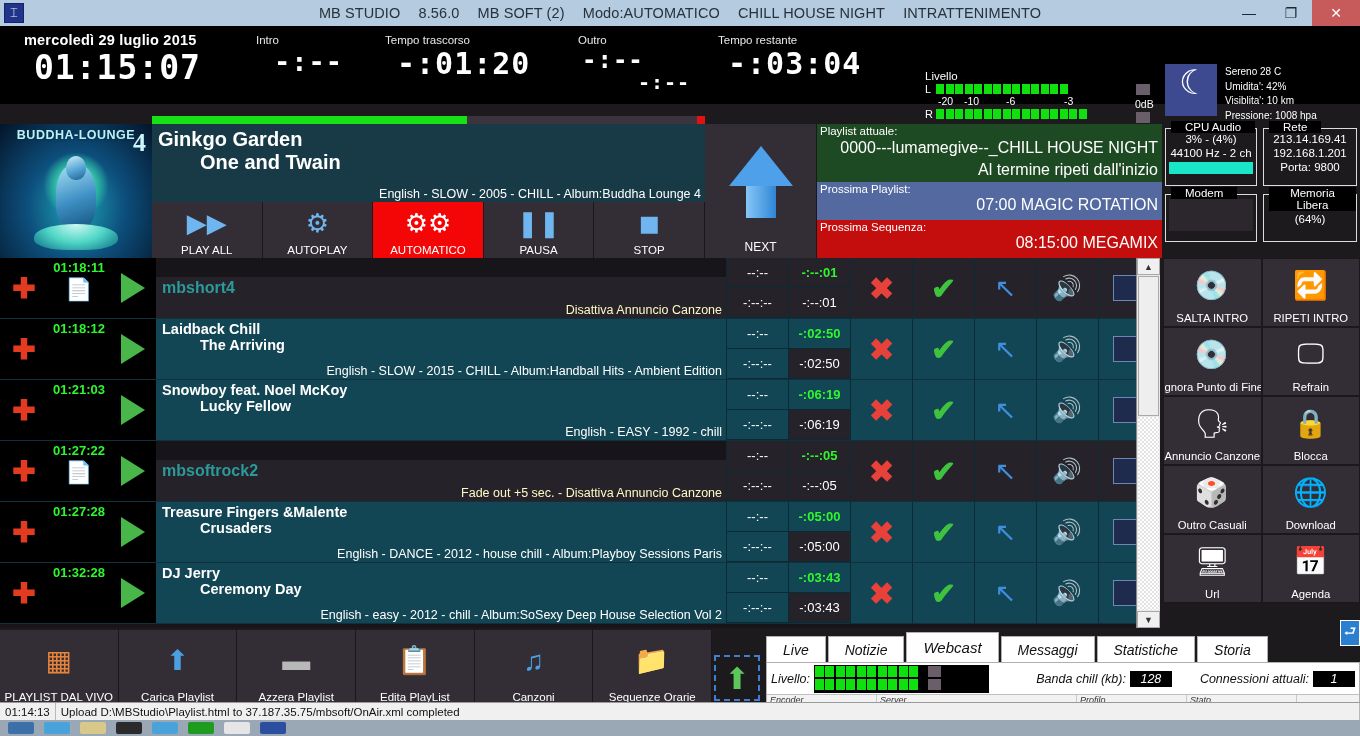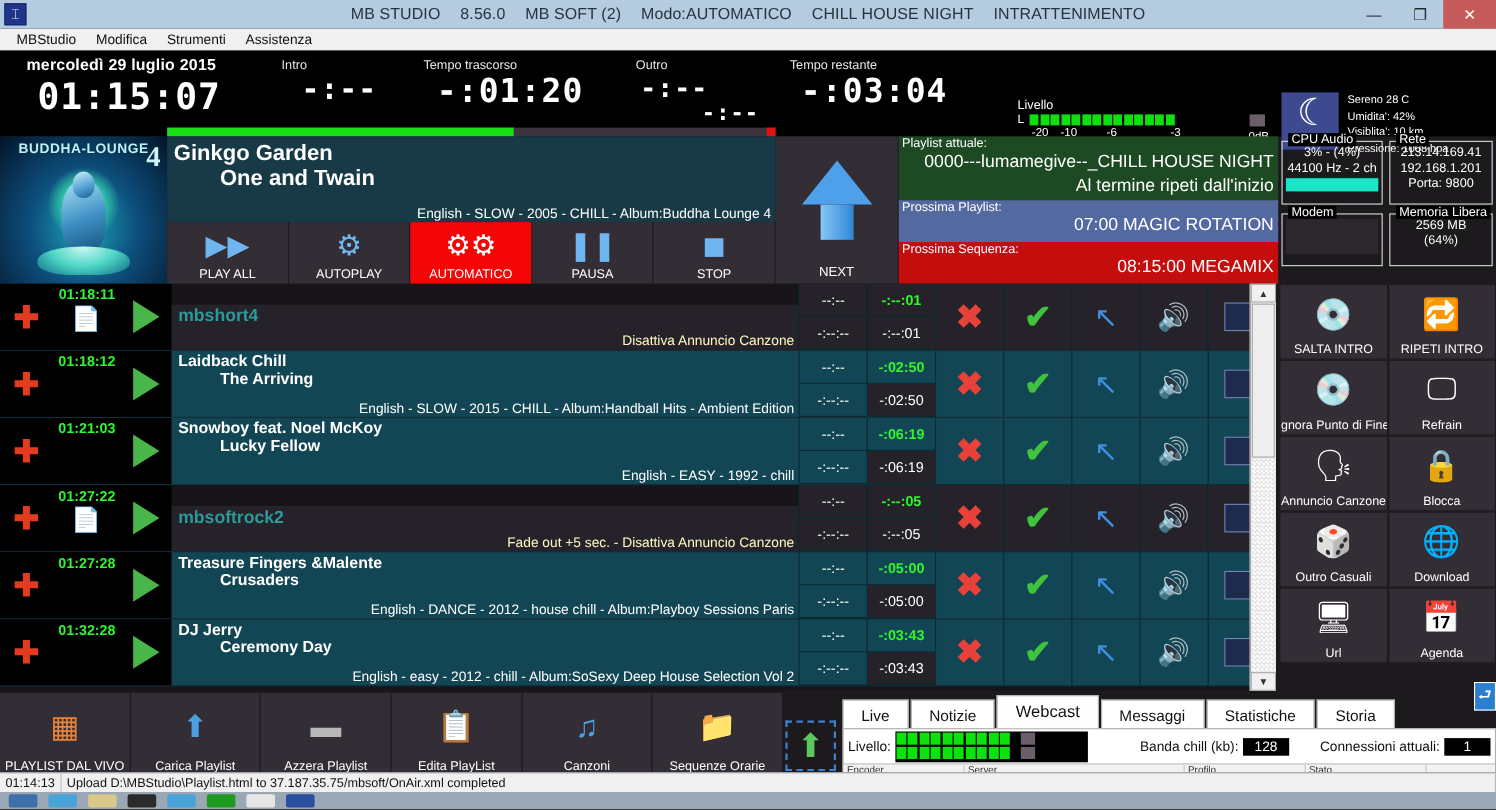--- a/index.html
+++ b/index.html
@@ -113,21 +113,21 @@
   .pl-cur { height:58px; background:#1d4a22; position:relative; }
   .pl-next { height:38px; background:#53699f; position:relative; }
   .pl-seq { height:38px; background:#c40d0d; position:relative; }
   .pl-lab { font-size:11.5px; padding:1px 0 0 3px; }
   .pl-val { position:absolute; right:4px; font-size:16px; }
 
   
   .infoframes { position:absolute; left:1165px; top:128px; width:192px; height:128px; }
   .frm { position:absolute; border:1px solid #dcdcdc; color:#fff; font-size:11.5px;
       text-align:center; }
-  .frm-legend { position:absolute; top:-8px; left:5px; background:#000; padding:0 3px;
+  .frm-legend { position:absolute; top:-8px; left:5px; background:#000; padding:0 14px;
       font-size:11.5px; color:#fff; }
   .frm-body { padding-top:3px; line-height:14px; }
   .cpu-bar { height:12px; background:#19e6c8; margin:2px 3px 3px 3px; }
   .modem-body { height:32px; background:#2b272d; margin:4px 3px 3px 3px; }
 
   
   .playlist { position:absolute; left:0; top:258px; width:1160px; height:370px;
       background:#17151a; }
   .prow { display:flex; height:61px; border-bottom:1px solid #10303c; }
   .c-plus { width:48px; background:#000; display:flex; align-items:center;
@@ -191,21 +191,21 @@
       display:flex; flex-direction:column; align-items:center; justify-content:flex-end;
       padding-bottom:3px; }
   .bbtn .bi { flex:1; display:flex; align-items:center; justify-content:center;
       font-size:28px; }
 
   .dropzone { position:absolute; left:714px; top:655px; width:46px; height:46px;
       border:2px dashed #3f7fd0; display:flex; align-items:center; justify-content:center; }
   .dz-arrow { color:#5cc85c; font-size:30px; }
 
   
-  .tabpanel { position:absolute; left:766px; top:632px; width:594px; height:74px; }
+  .tabpanel { position:absolute; left:766px; top:632px; width:594px; height:74px;font-style:italic; }
   .tabs { display:flex; height:30px; align-items:flex-end; }
   .tab { background:#fff; border:1px solid #b0b0b0; border-bottom:none; height:26px;
       display:flex; align-items:center; justify-content:center; font-size:14px;
       color:#111; padding:0 16px; margin-right:2px; }
   .tab.active { height:30px; font-size:15px; background:#fefefe; z-index:2; }
   .tabbody { background:#fff; border:1px solid #b0b0b0; height:44px; position:relative; }
   .tb-row { display:flex; align-items:center; height:32px; padding:2px 4px; gap:4px; }
   .tb-lab { font-size:12.5px; color:#111; }
   .meterbox { width:175px; background:#000; padding:1px; }
   .mrow { display:flex; gap:1.5px; height:11px; margin-bottom:2px; }
@@ -249,26 +249,20 @@
       <span>CHILL HOUSE NIGHT</span>
       <span>INTRATTENIMENTO</span>
     </div>
     <div class="tb-ctrls">
       <div class="tb-btn">—</div>
       <div class="tb-btn">❐</div>
       <div class="tb-btn close">✕</div>
     </div>
   </div>
 
-  <div class="menubar">
-    <div>MBStudio</div>
-    <div>Modifica</div>
-    <div>Strumenti</div>
-    <div>Assistenza</div>
-  </div>
 
   <div class="topstrip">
 
     <div class="clockblock" style="left:24px; top:6px;">
       <div class="cb-date">mercoledì 29 luglio 2015</div>
       <div class="seg" style="font-size:33px; padding-left:10px;">01:15:07</div>
     </div>
 
     <div class="clockblock" style="left:256px; top:8px;">
       <div class="cb-label">Intro</div>

